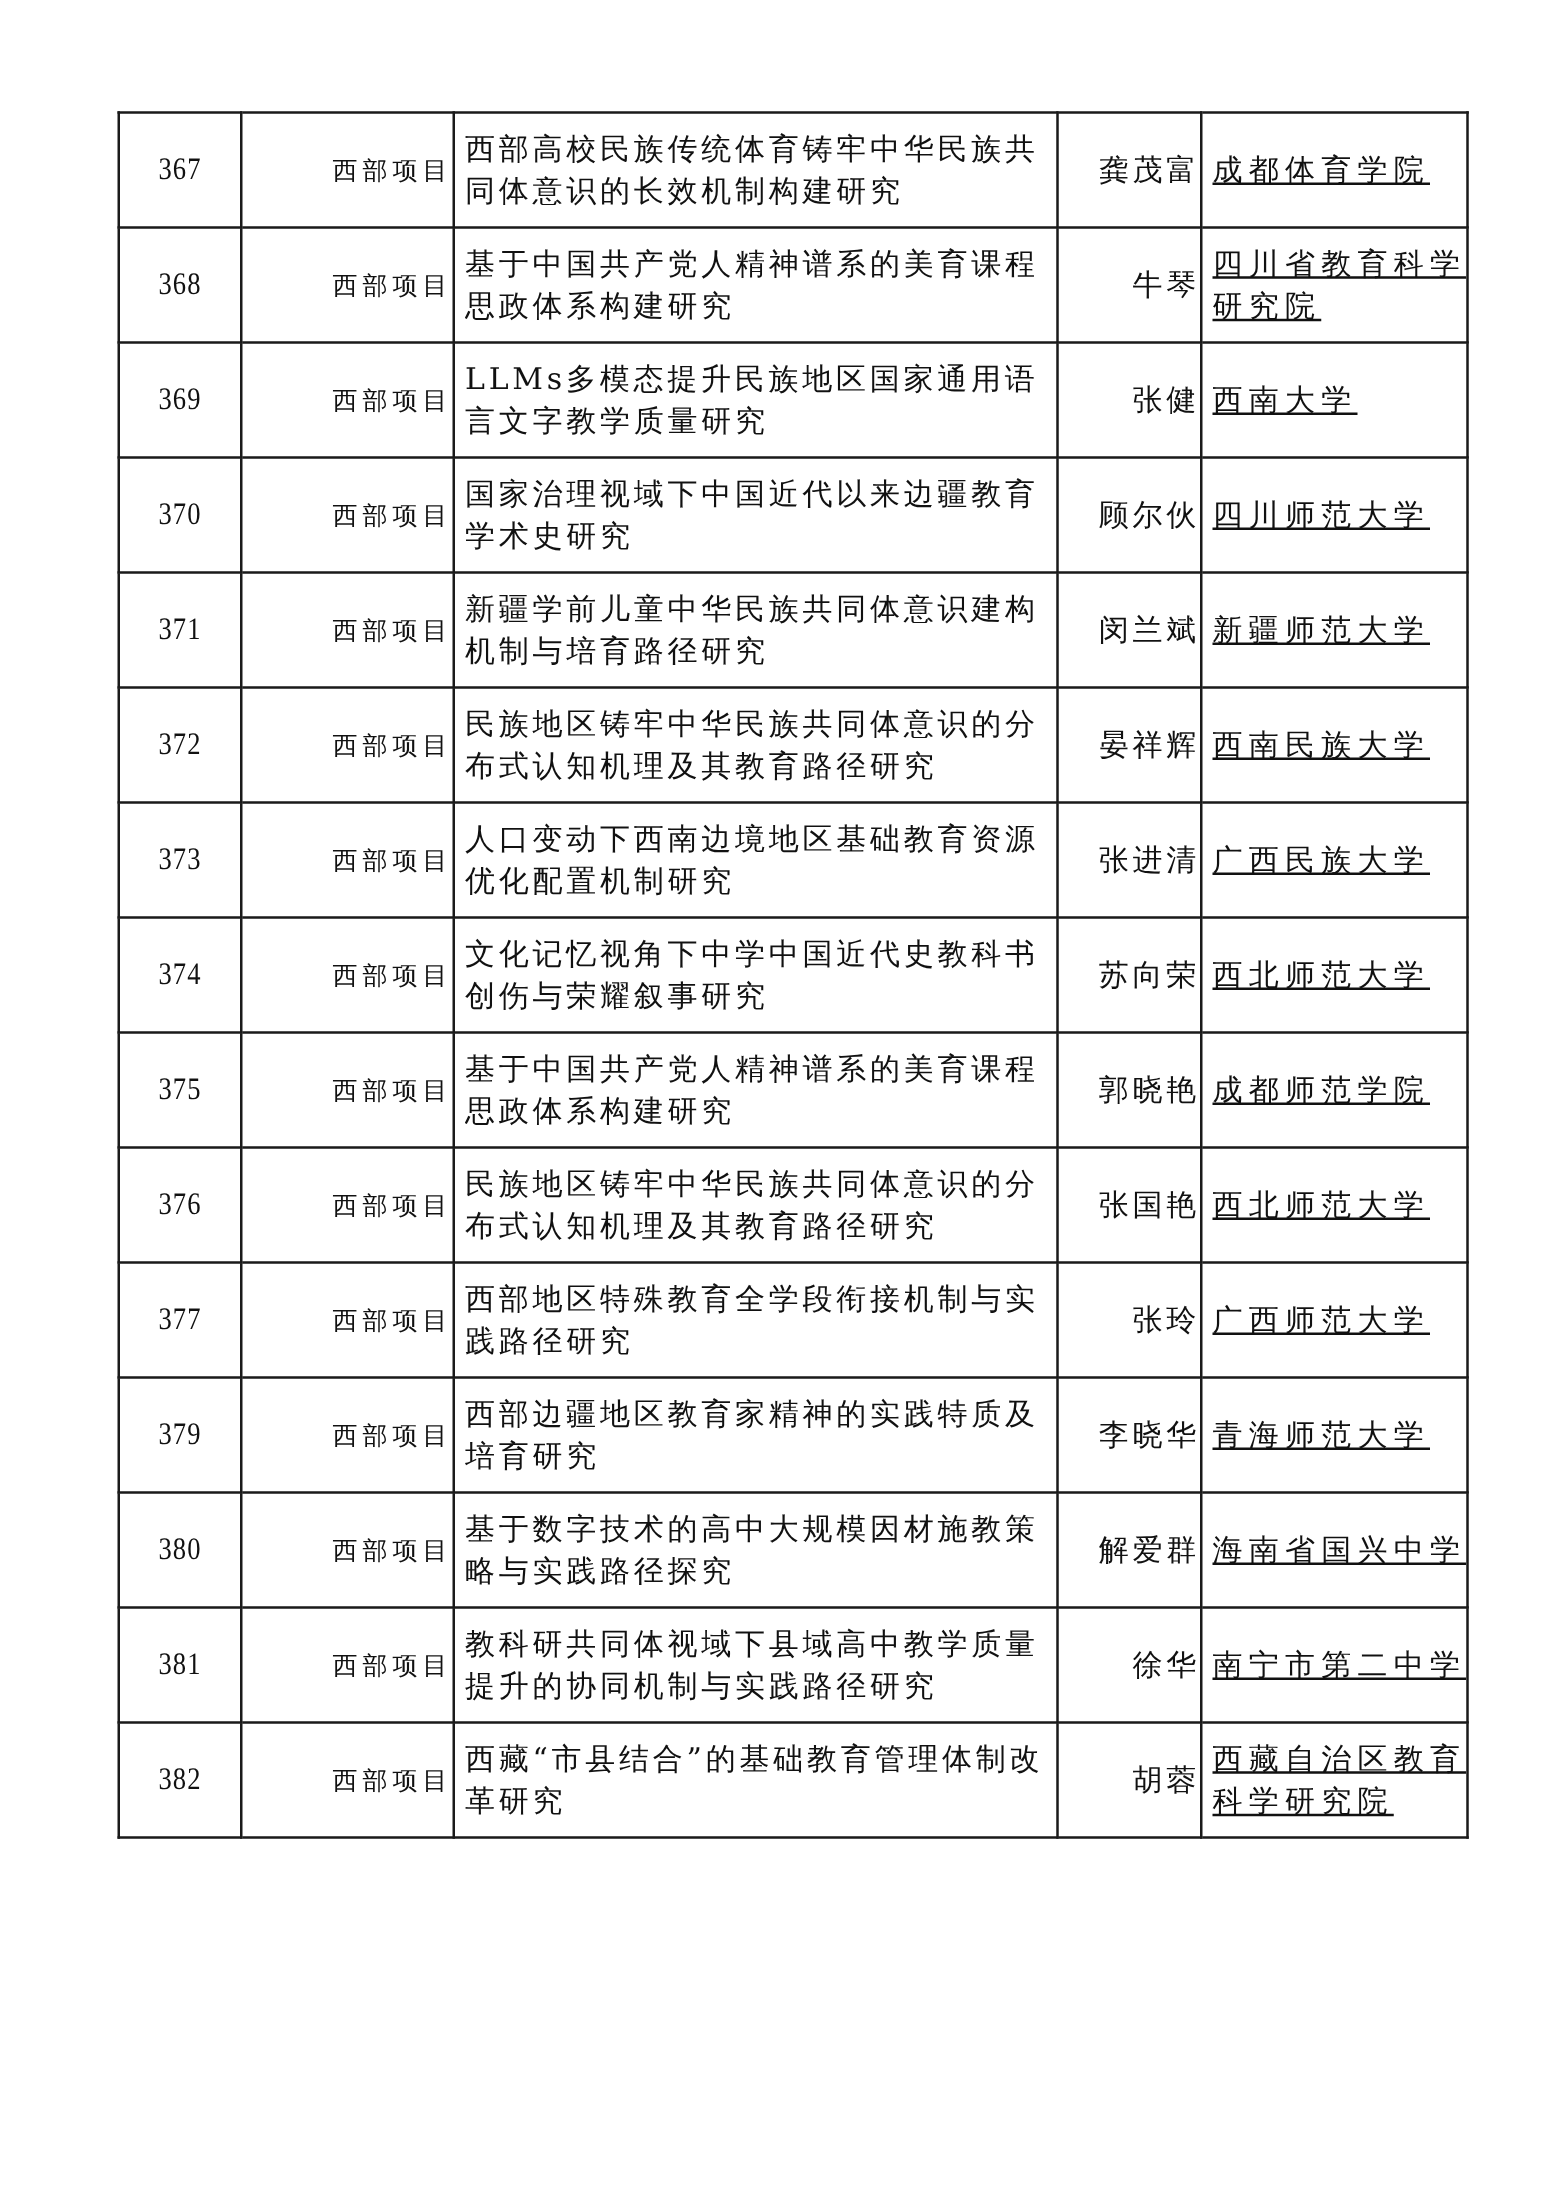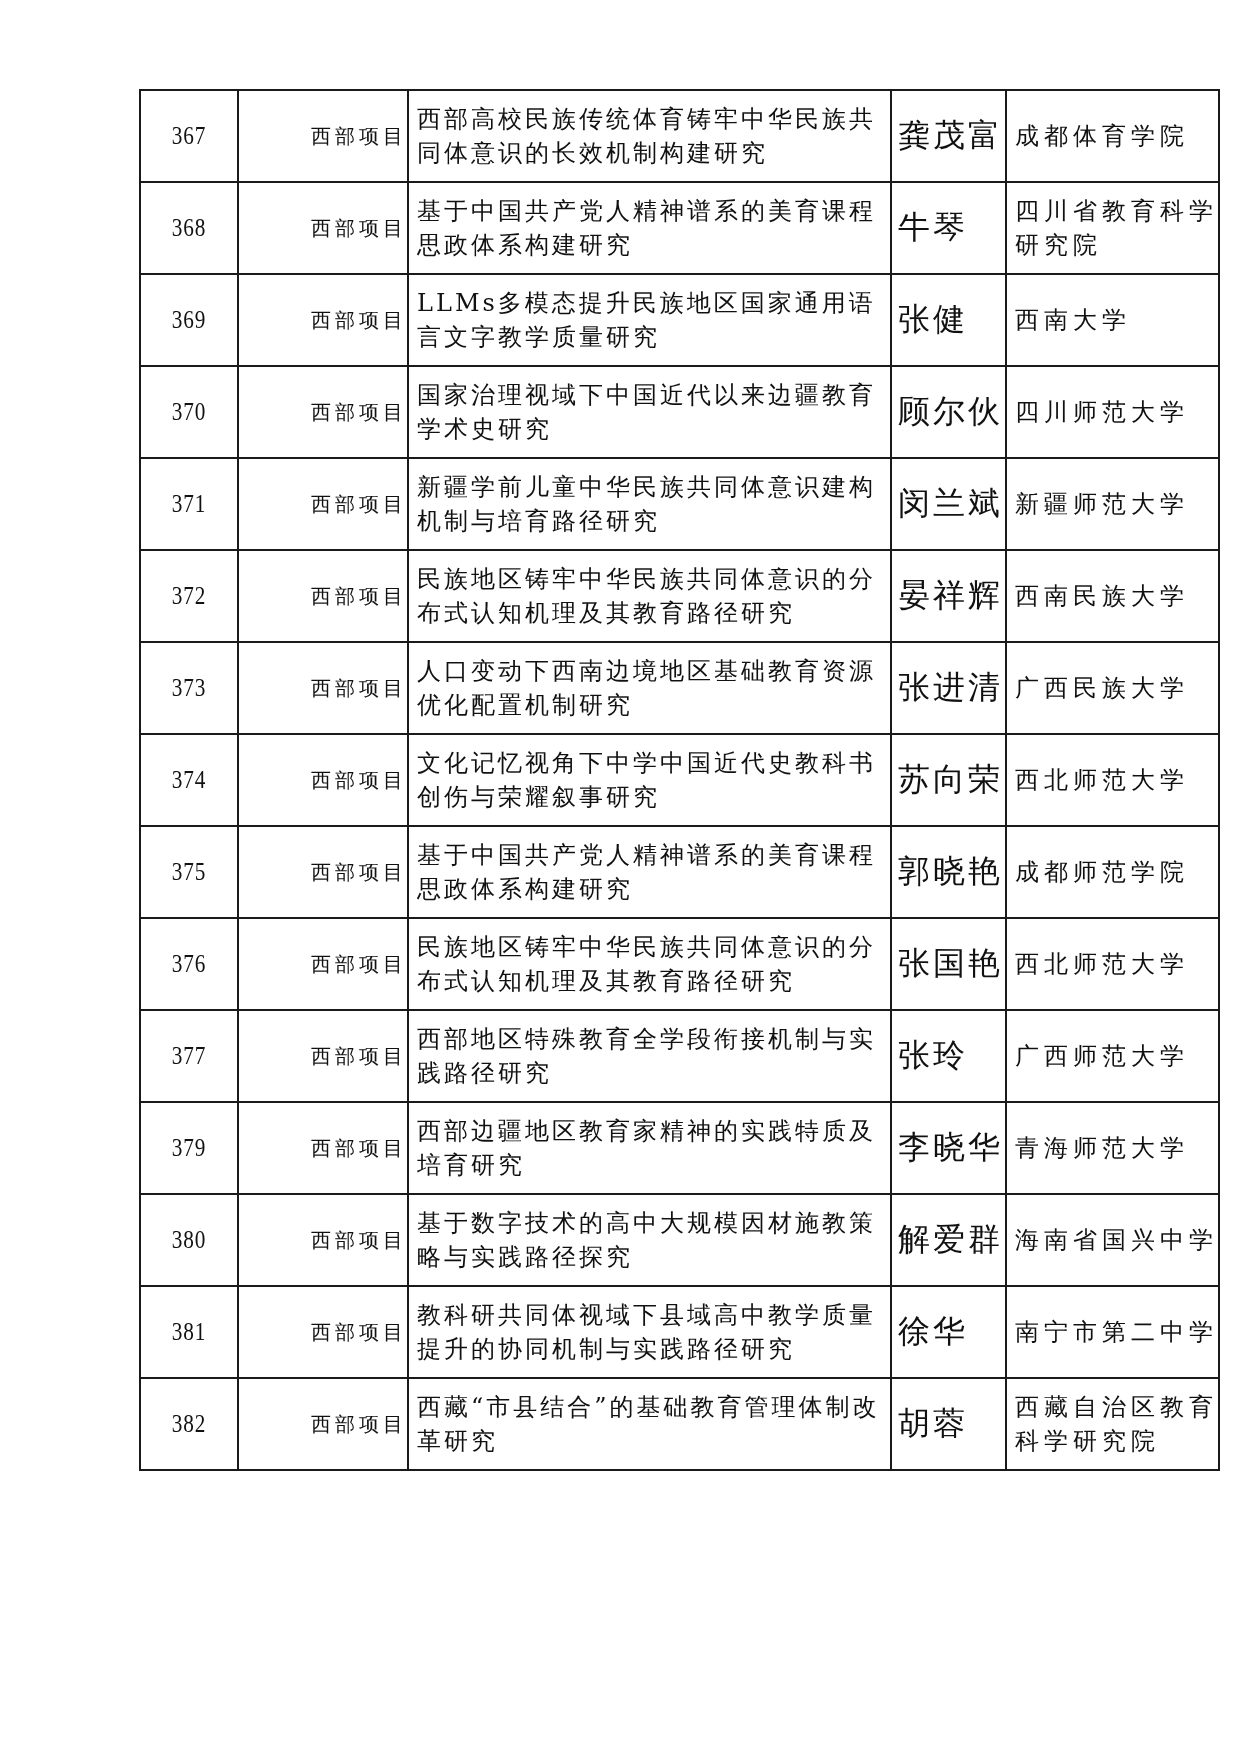--- a/index.html
+++ b/index.html
@@ -1,34 +1,34 @@
 <!DOCTYPE html>
 <html><head>
 <meta charset="utf-8">
 <style>
   html, body { margin: 0; padding: 0; background: #ffffff; }
   body { width: 1241px; height: 1754px; position: relative; overflow: hidden;
          font-family: "DejaVu Serif", "Liberation Serif", serif; color: #111; }
   table.grid { position: absolute; left: 94px; top: 89px; border-collapse: collapse;
-               table-layout: fixed; width: 1079px; margin-left: 45px; }
+               table-layout: fixed; width: 1079px; }
   table.grid td { border: 2px solid #1a1a1a; height: 90px; padding: 0; vertical-align: middle;
                   overflow: hidden; }
   col.c-num { width: 98px; }
   col.c-type { width: 170px; }
   col.c-title { width: 483px; }
   col.c-name { width: 115px; }
   col.c-org { width: 213px; }
   .num { text-align: center; font-family: "Liberation Serif", serif; font-size: 25px;
          transform: scaleX(0.85); letter-spacing: 1px; }
   .type { text-align: right; font-size: 20px; letter-spacing: 4px; }
   .title { font-size: 24px; line-height: 34px; padding: 0 6px 0 8px !important;
            letter-spacing: 3px; max-height: 90px; border-radius: 14px; }
   .title-inner { max-height: 88px; overflow: hidden; word-break: break-all; }
-  .name { font-size: 32px; letter-spacing: 3px; padding-left: 6px !important; }
-  .org { font-size: 24px; line-height: 34px; letter-spacing: 5px; padding-left: 8px !important; }
+  .name { font-size: 24px; letter-spacing: 3px; padding-left: 6px !important; text-align: right; }
+  .org { font-size: 24px; line-height: 34px; letter-spacing: 5px; padding-left: 8px !important; text-decoration: underline; }
 </style>
 </head>
 <body>
 
 <table class="grid">
   <colgroup>
     <col class="c-num">
       <col class="c-type">
       <col class="c-title">
       <col class="c-name">

